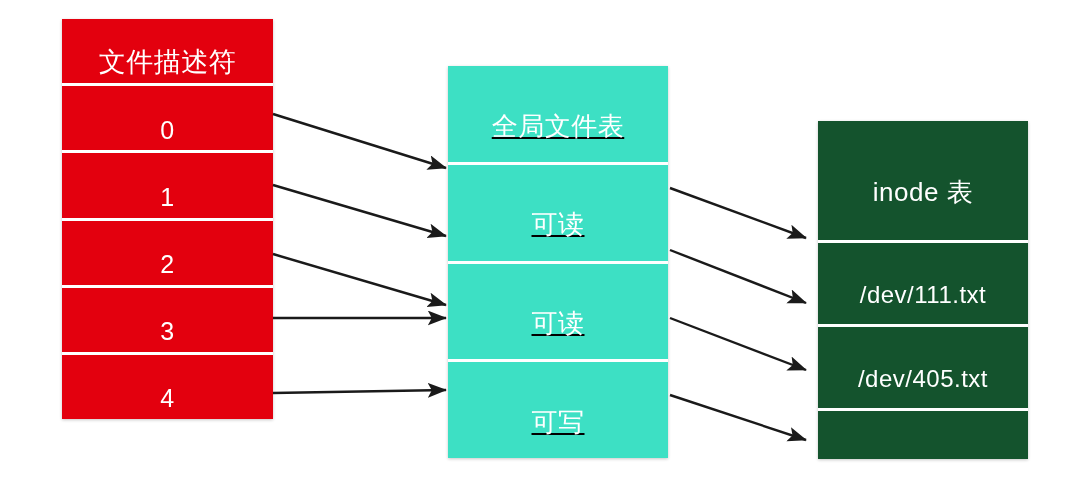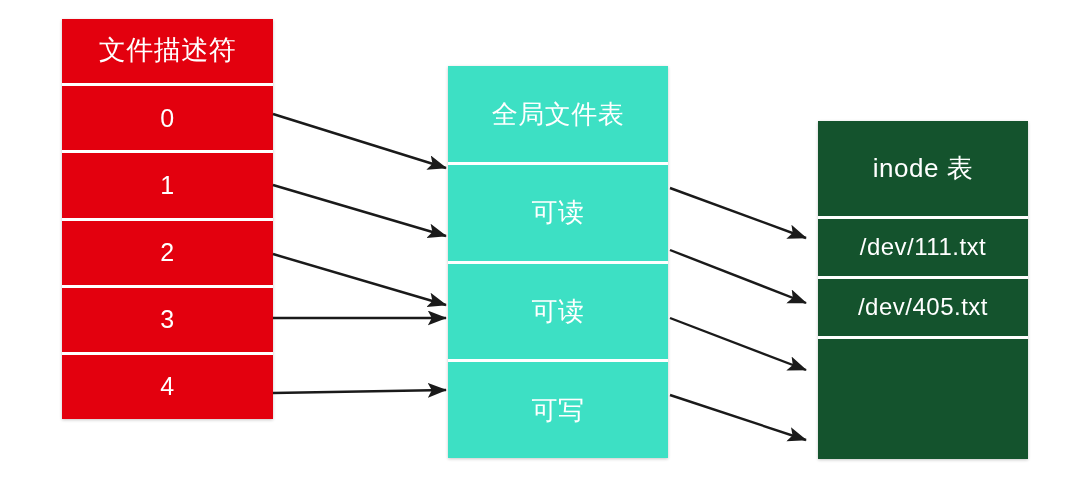--- a/index.html
+++ b/index.html
@@ -28,20 +28,21 @@
     box-sizing: border-box;
     display: flex;
     align-items: center;
     justify-content: center;
     color: #ffffff;
     text-align: center;
     line-height: 1.1;
     white-space: nowrap;
     letter-spacing: 0.5px;
     border-bottom: 3px solid #ffffff;
+    margin-top: 24px;
   }
   .cell.last { border-bottom: none; }
 
   
   #fd-table {
     left: 62px;
     top: 19px;
     width: 211px;
     height: 400px;
     background: #e3000e;
@@ -55,20 +56,21 @@
     font-weight: 400;
   }
 
   
   #gft-table {
     left: 448px;
     top: 66px;
     width: 220px;
     height: 392px;
     background: #3de0c4;
+    text-decoration: underline;
   }
   #gft-table .cell {
     flex: 1 1 0;
     font-size: 26px;
   }
 
   
   #inode-table {
     left: 818px;
     top: 121px;

